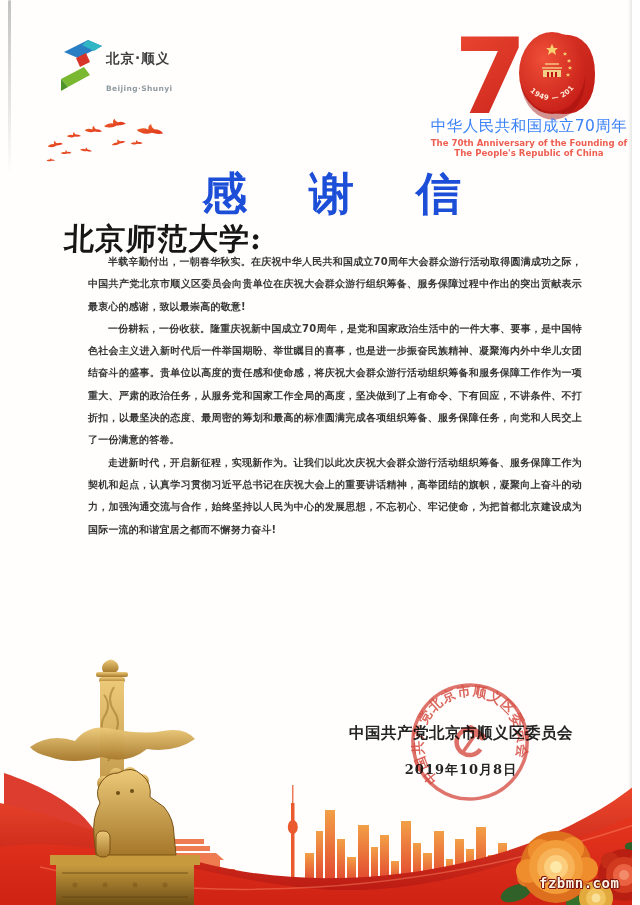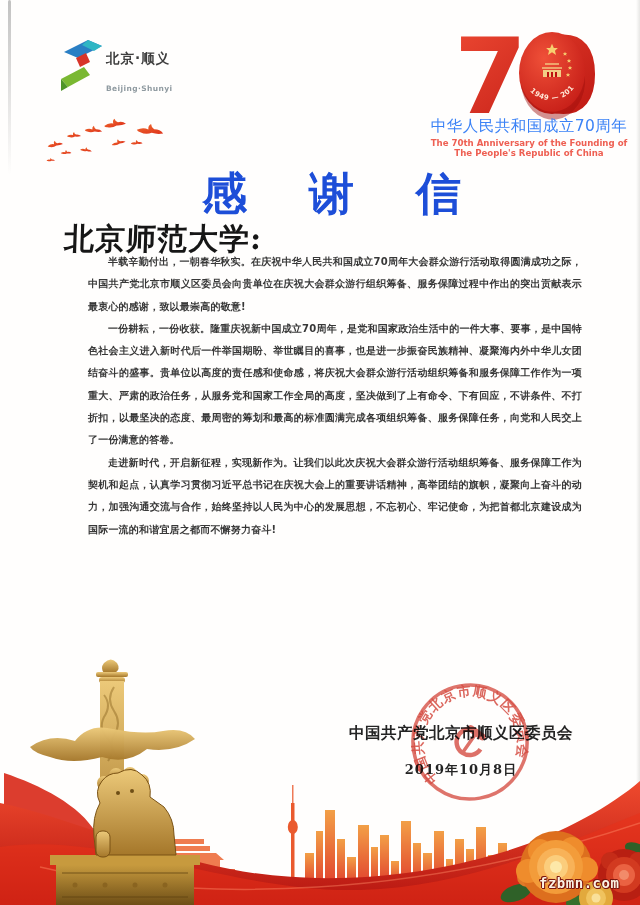--- a/index.html
+++ b/index.html
@@ -1,17 +1,17 @@
 <!DOCTYPE html>
 <html><head>
 <meta charset="utf-8">
 <style>
   html,body{margin:0;padding:0;background:#ffffff;}
   .page{position:relative;width:632px;height:905px;background:#fffefd;overflow:hidden;
-        font-family:"DejaVu Sans",sans-serif;padding-left:8px;}
+        font-family:"DejaVu Sans",sans-serif;}
   .abs{position:absolute;}
 
   
   .edge-left{left:8px;top:0;width:3px;height:175px;
      background:linear-gradient(#909090,rgba(144,144,144,0));opacity:.55;border-radius:2px;}
   .edge-right{right:0;top:0;width:4px;height:100%;
      background:linear-gradient(90deg,rgba(208,208,208,0),#d0d0cd);opacity:.5;}
   .edge-bottom{left:0;bottom:0;width:100%;height:2px;background:#e7e7e4;opacity:.8;}
 
   

